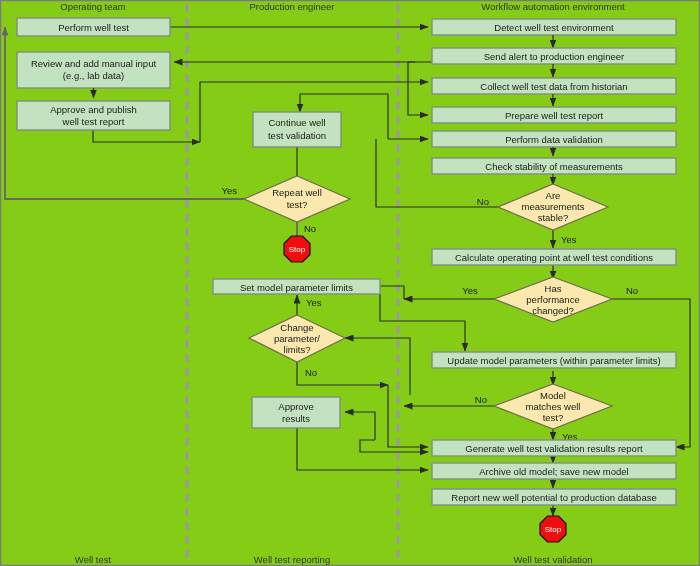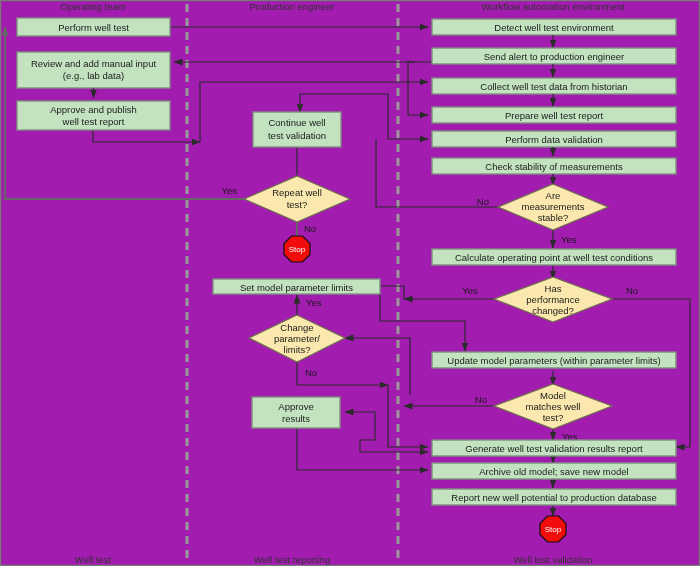--- a/index.html
+++ b/index.html
@@ -1,17 +1,17 @@
 <!DOCTYPE html>
 <html><head>
 <meta charset="utf-8">
 <style>
   html,body{margin:0;padding:0;background:#ffffff;}
   body{font-family:"Liberation Sans", sans-serif;}
-  #canvas{position:relative;width:700px;height:566px;overflow:hidden;background:#a21caf;}
+  #canvas{position:relative;width:700px;height:566px;overflow:hidden;background:#84cc16;}
   svg{display:block;}
   .lane-label{font-size:9.5px;fill:#333333;}
   .node-text{font-size:9.5px;fill:#1a1a1a;}
   .edge-label{font-size:9.5px;fill:#1a1a1a;}
   .stop-text{font-size:8px;fill:#ffffff;}
   .proc{fill:#c3e3c0;stroke:#7f8f80;stroke-width:1.4;}
   .dec{fill:#fae8ae;stroke:#6e6e4e;stroke-width:1.2;}
   .stop-shape{fill:#f20d0d;stroke:#111111;stroke-width:1.2;}
   .conn{stroke:#2b2b2b;stroke-width:1.15;fill:none;}
   .conn-thick{stroke:#666666;stroke-width:1.8;fill:none;}

